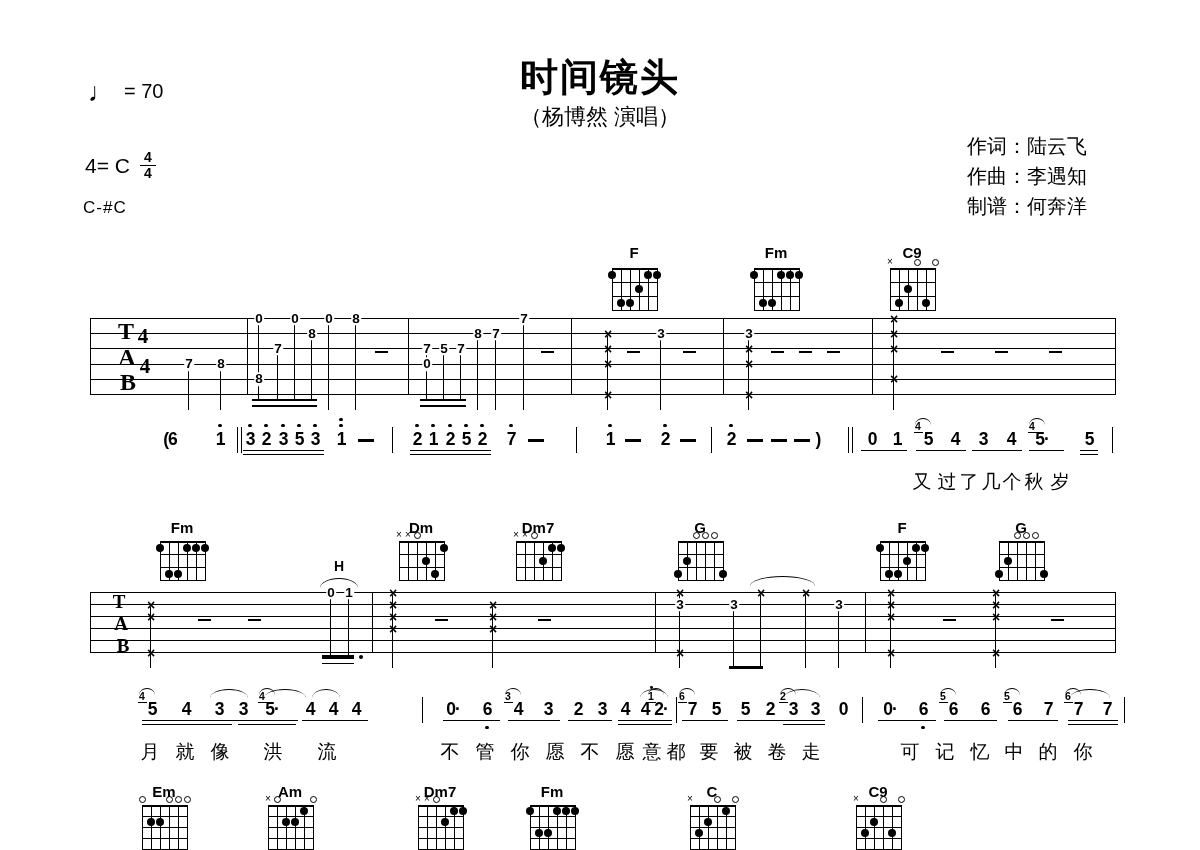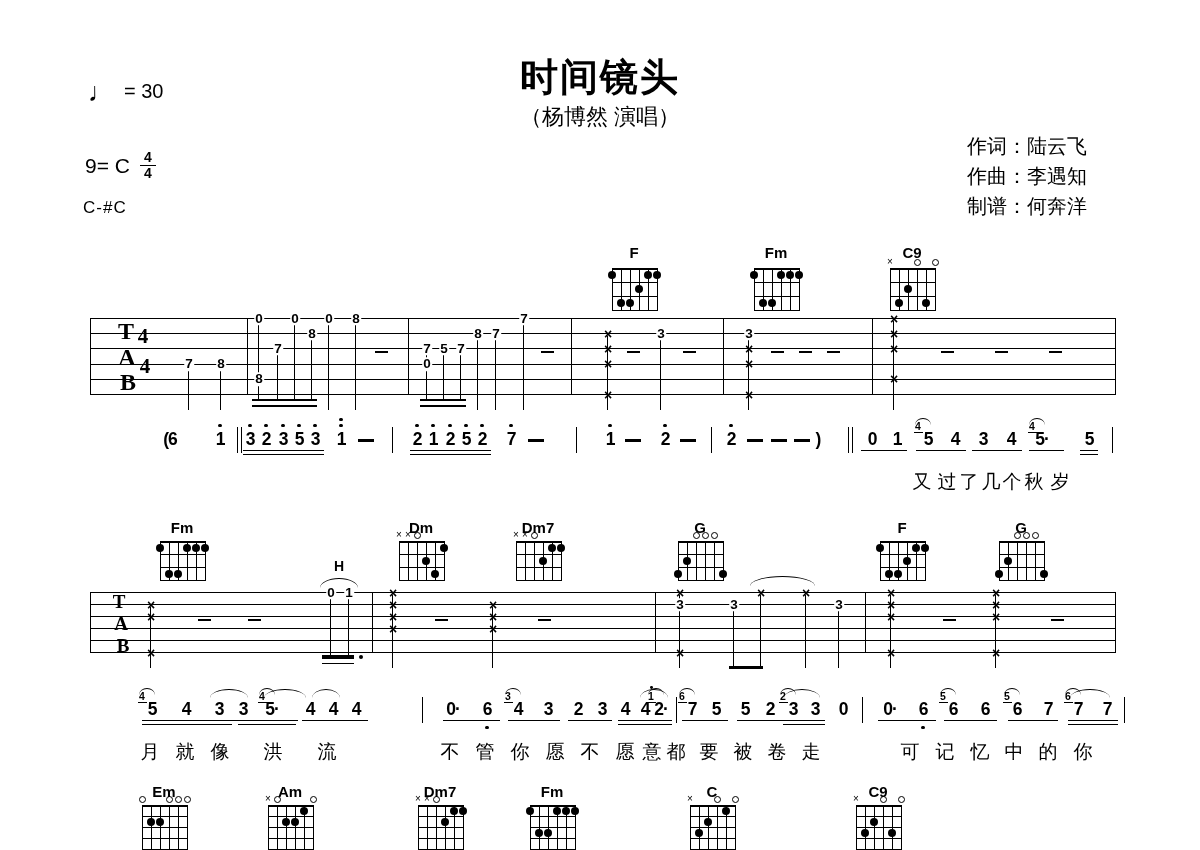--- a/index.html
+++ b/index.html
@@ -20,24 +20,24 @@
   #score{position:absolute;left:0;top:0;width:1200px;height:850px;}
 </style>
 </head>
 <body>
 
 <div id="header">
   <div class="abs" id="title">时间镜头</div>
   <div class="abs" id="subtitle">（杨博然 演唱）</div>
   <div class="abs" id="tempo">
     <span class="note">♩</span>
-    <span>=  30</span>
+    <span>=  70</span>
   </div>
   <div class="abs" id="keysig">
-    <span>9= C</span>
+    <span>4= C</span>
     <span class="frac">
       <i>4</i>
       <i>4</i>
     </span>
   </div>
   <div class="abs" id="capo">C-#C</div>
   <div class="abs" id="credits">
     <div>作词：陆云飞</div>
     <div>作曲：李遇知</div>
     <div>制谱：何奔洋</div>

